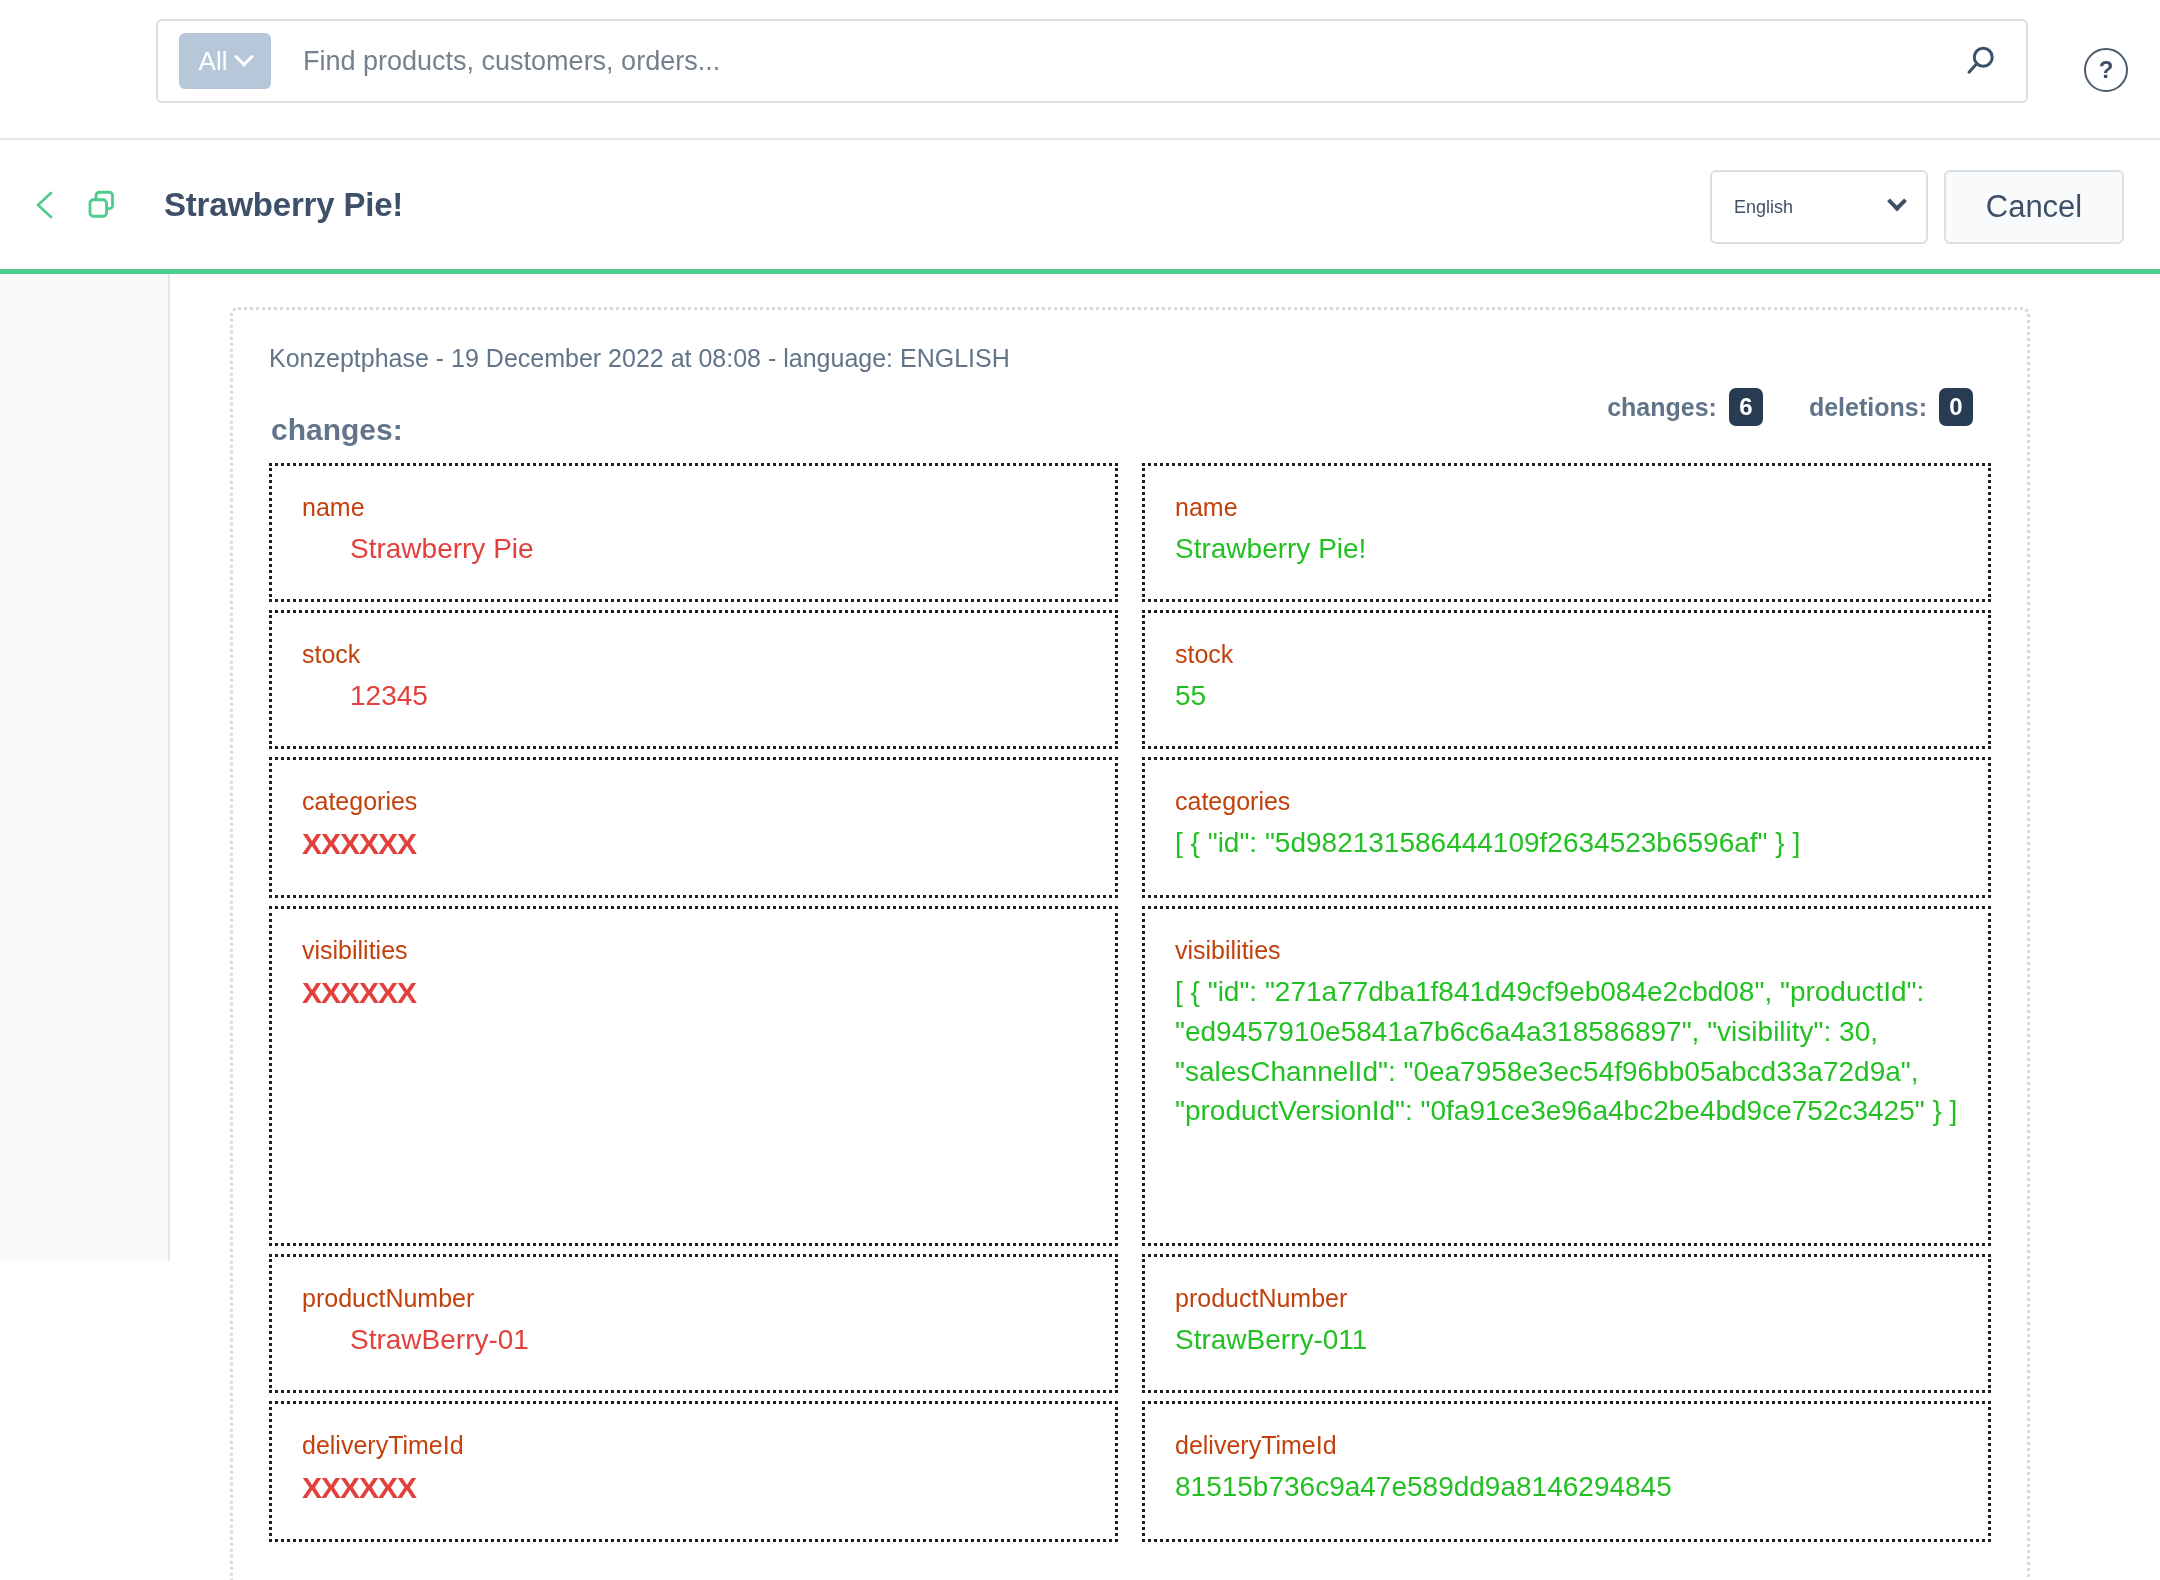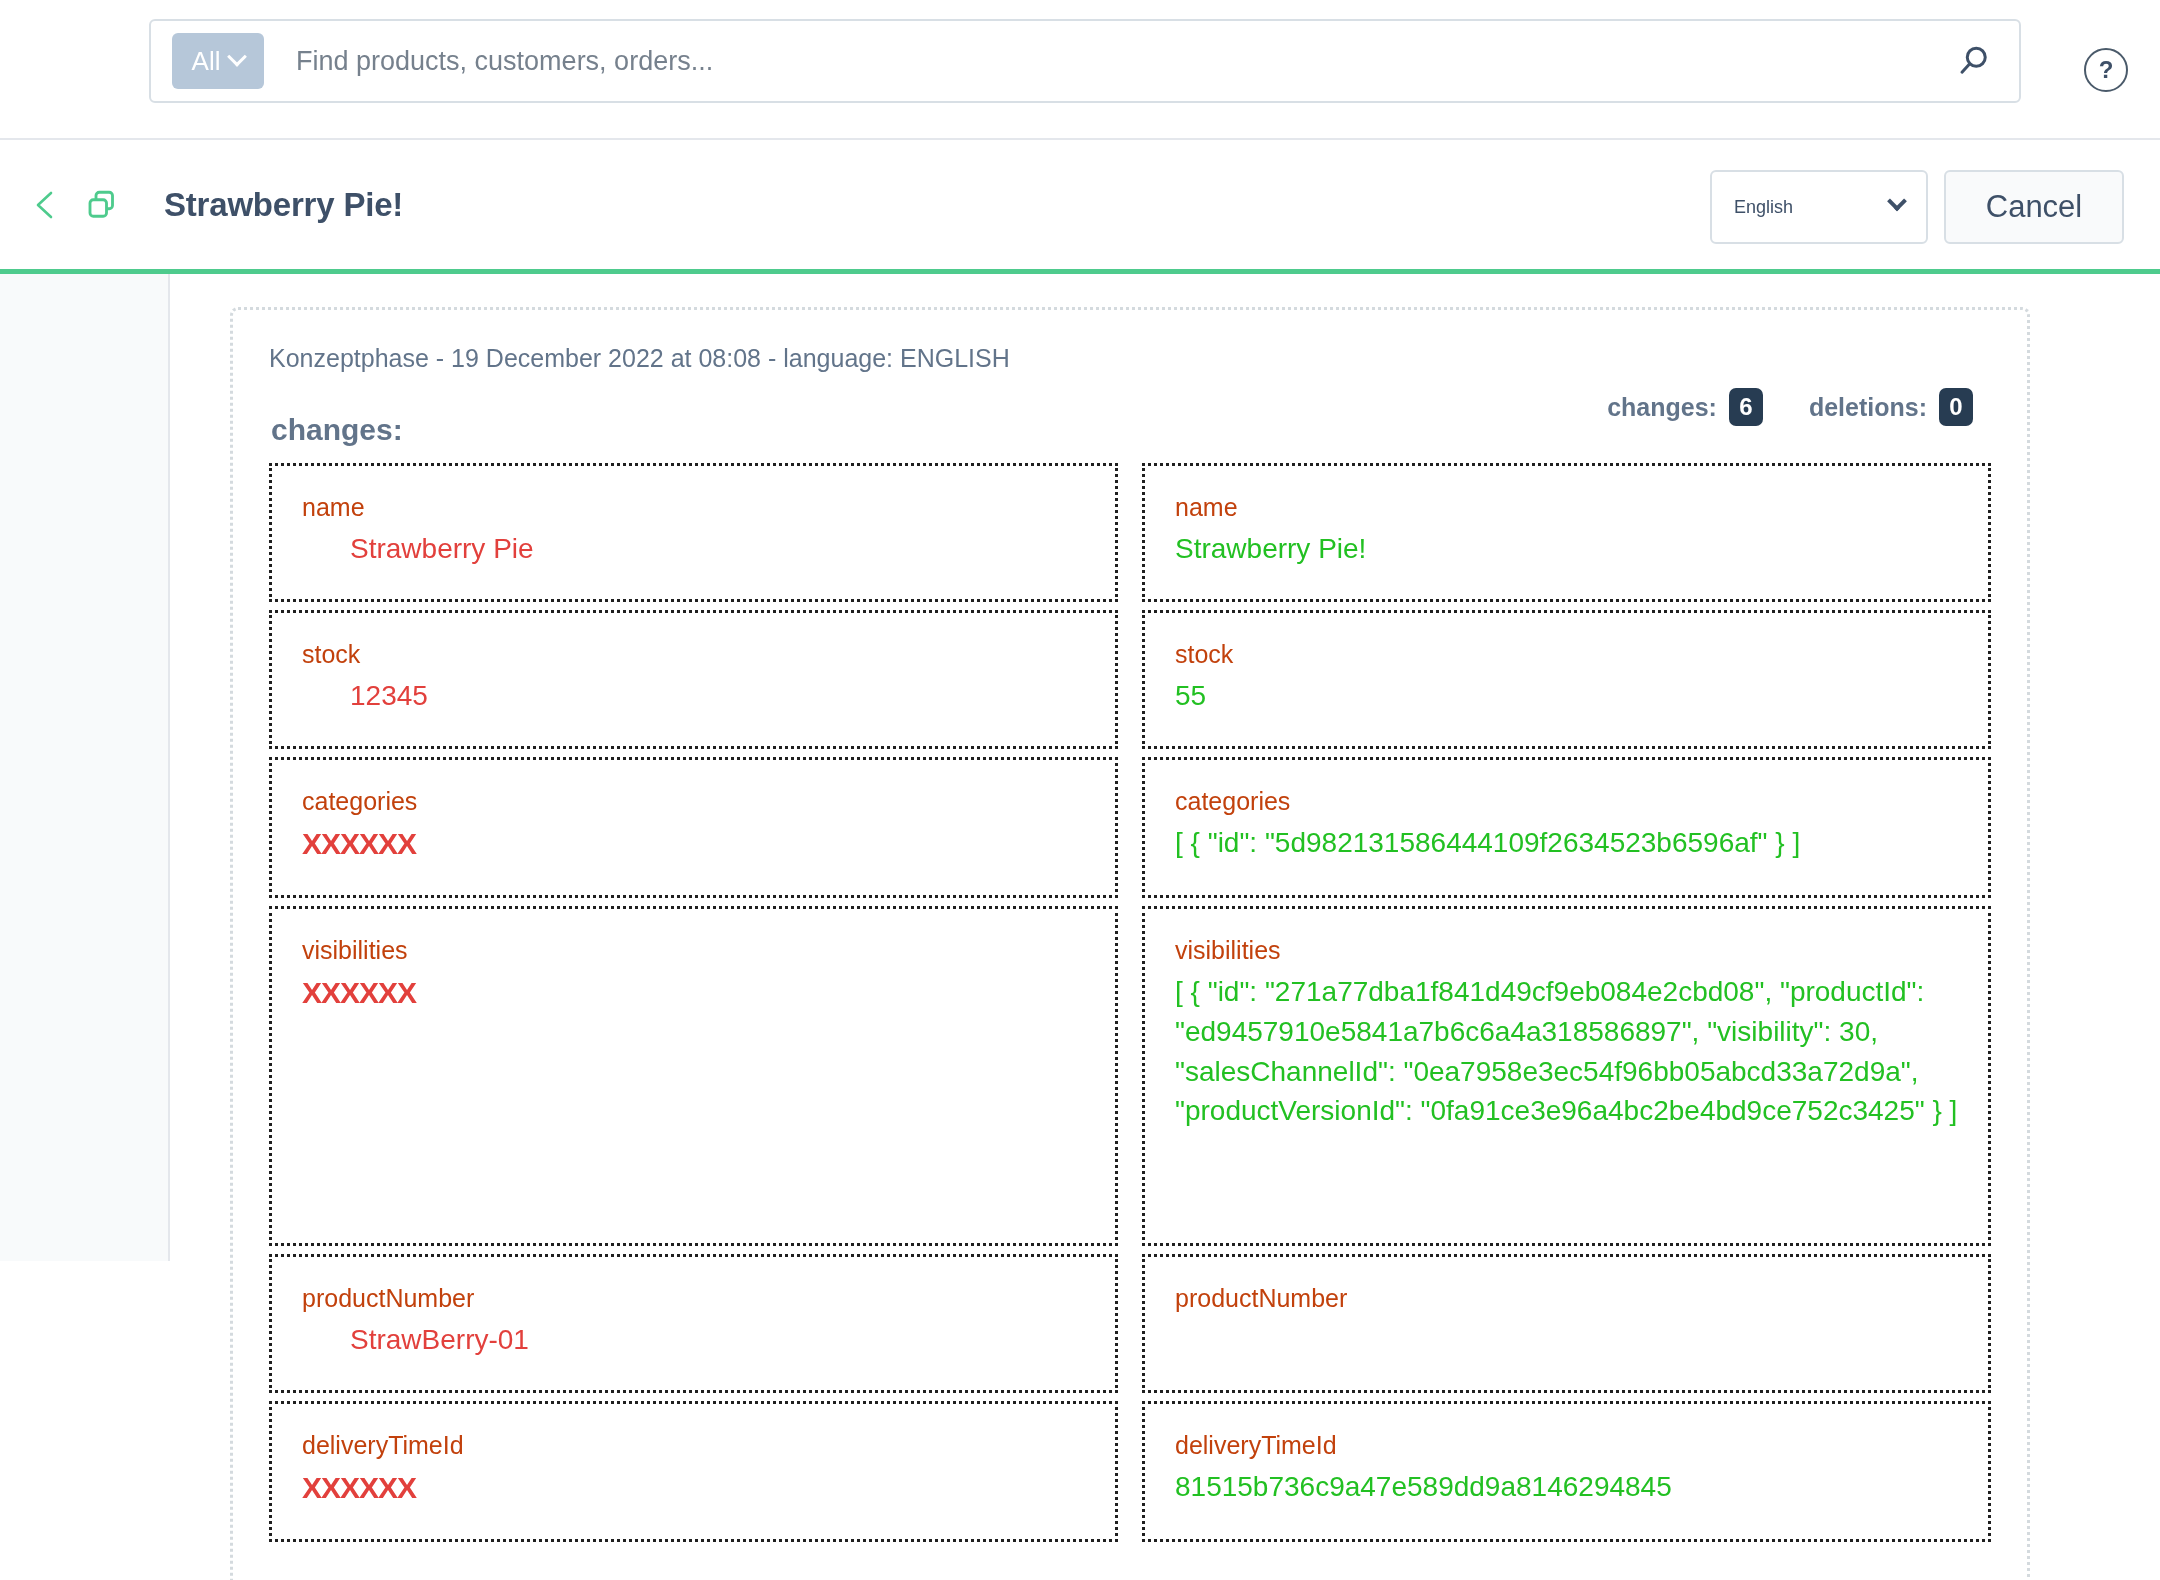--- a/index.html
+++ b/index.html
@@ -15,21 +15,21 @@
   .topbar {
     position: relative;
     height: 140px;
     background: #ffffff;
     border-bottom: 2px solid #e4e7ec;
     display: flex;
     align-items: center;
   }
   .search-wrap {
     position: absolute;
-    left: 149px;
+    left: 156px;
     top: 19px;
     width: 1872px;
     height: 84px;
     border: 2px solid #d8dfe5;
     border-radius: 6px;
     background: #fff;
     display: flex;
     align-items: center;
   }
   .scope-btn {
@@ -406,20 +406,21 @@
         </div>
       </div>
 
       <div class="diff-row">
         <div class="diff-cell">
           <div class="cell-key">productNumber</div>
           <div class="cell-val val-old">StrawBerry-01</div>
         </div>
         <div class="diff-cell">
           <div class="cell-key">productNumber</div>
+          <div class="cell-val val-new">StrawBerry-011</div>
         </div>
       </div>
 
       <div class="diff-row">
         <div class="diff-cell">
           <div class="cell-key">deliveryTimeId</div>
           <div class="cell-val val-x">XXXXXX</div>
         </div>
         <div class="diff-cell">
           <div class="cell-key">deliveryTimeId</div>

